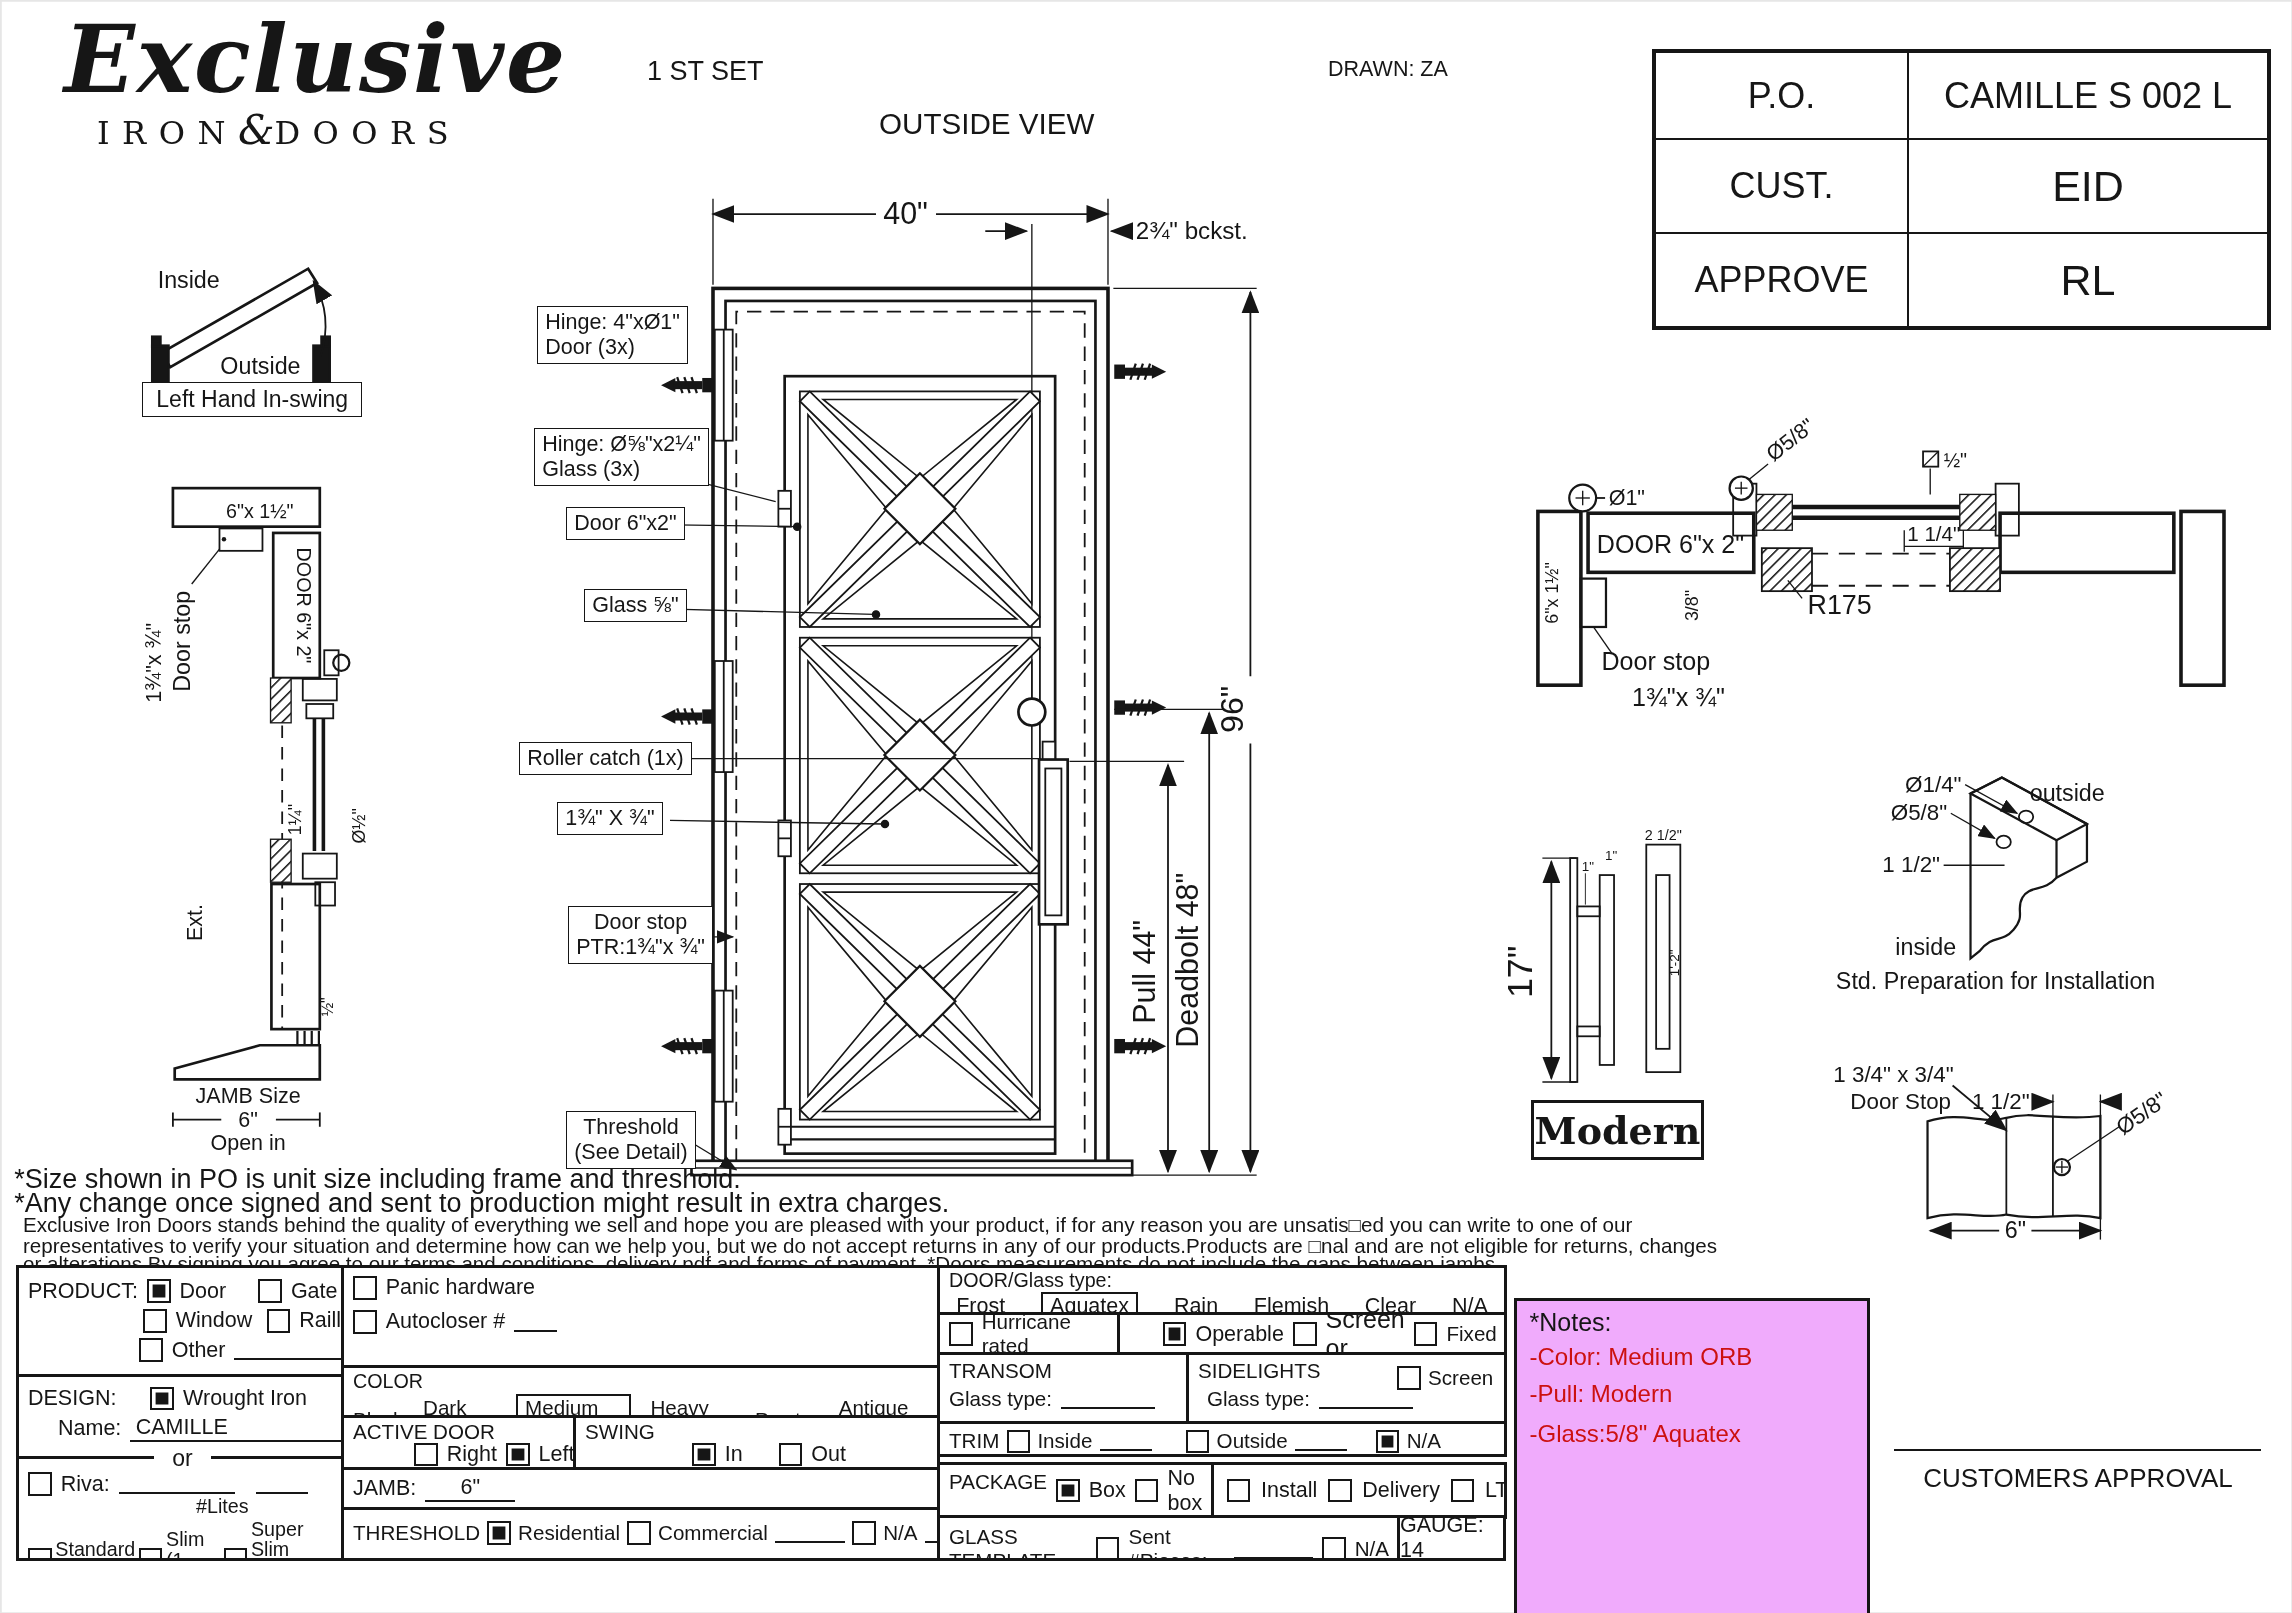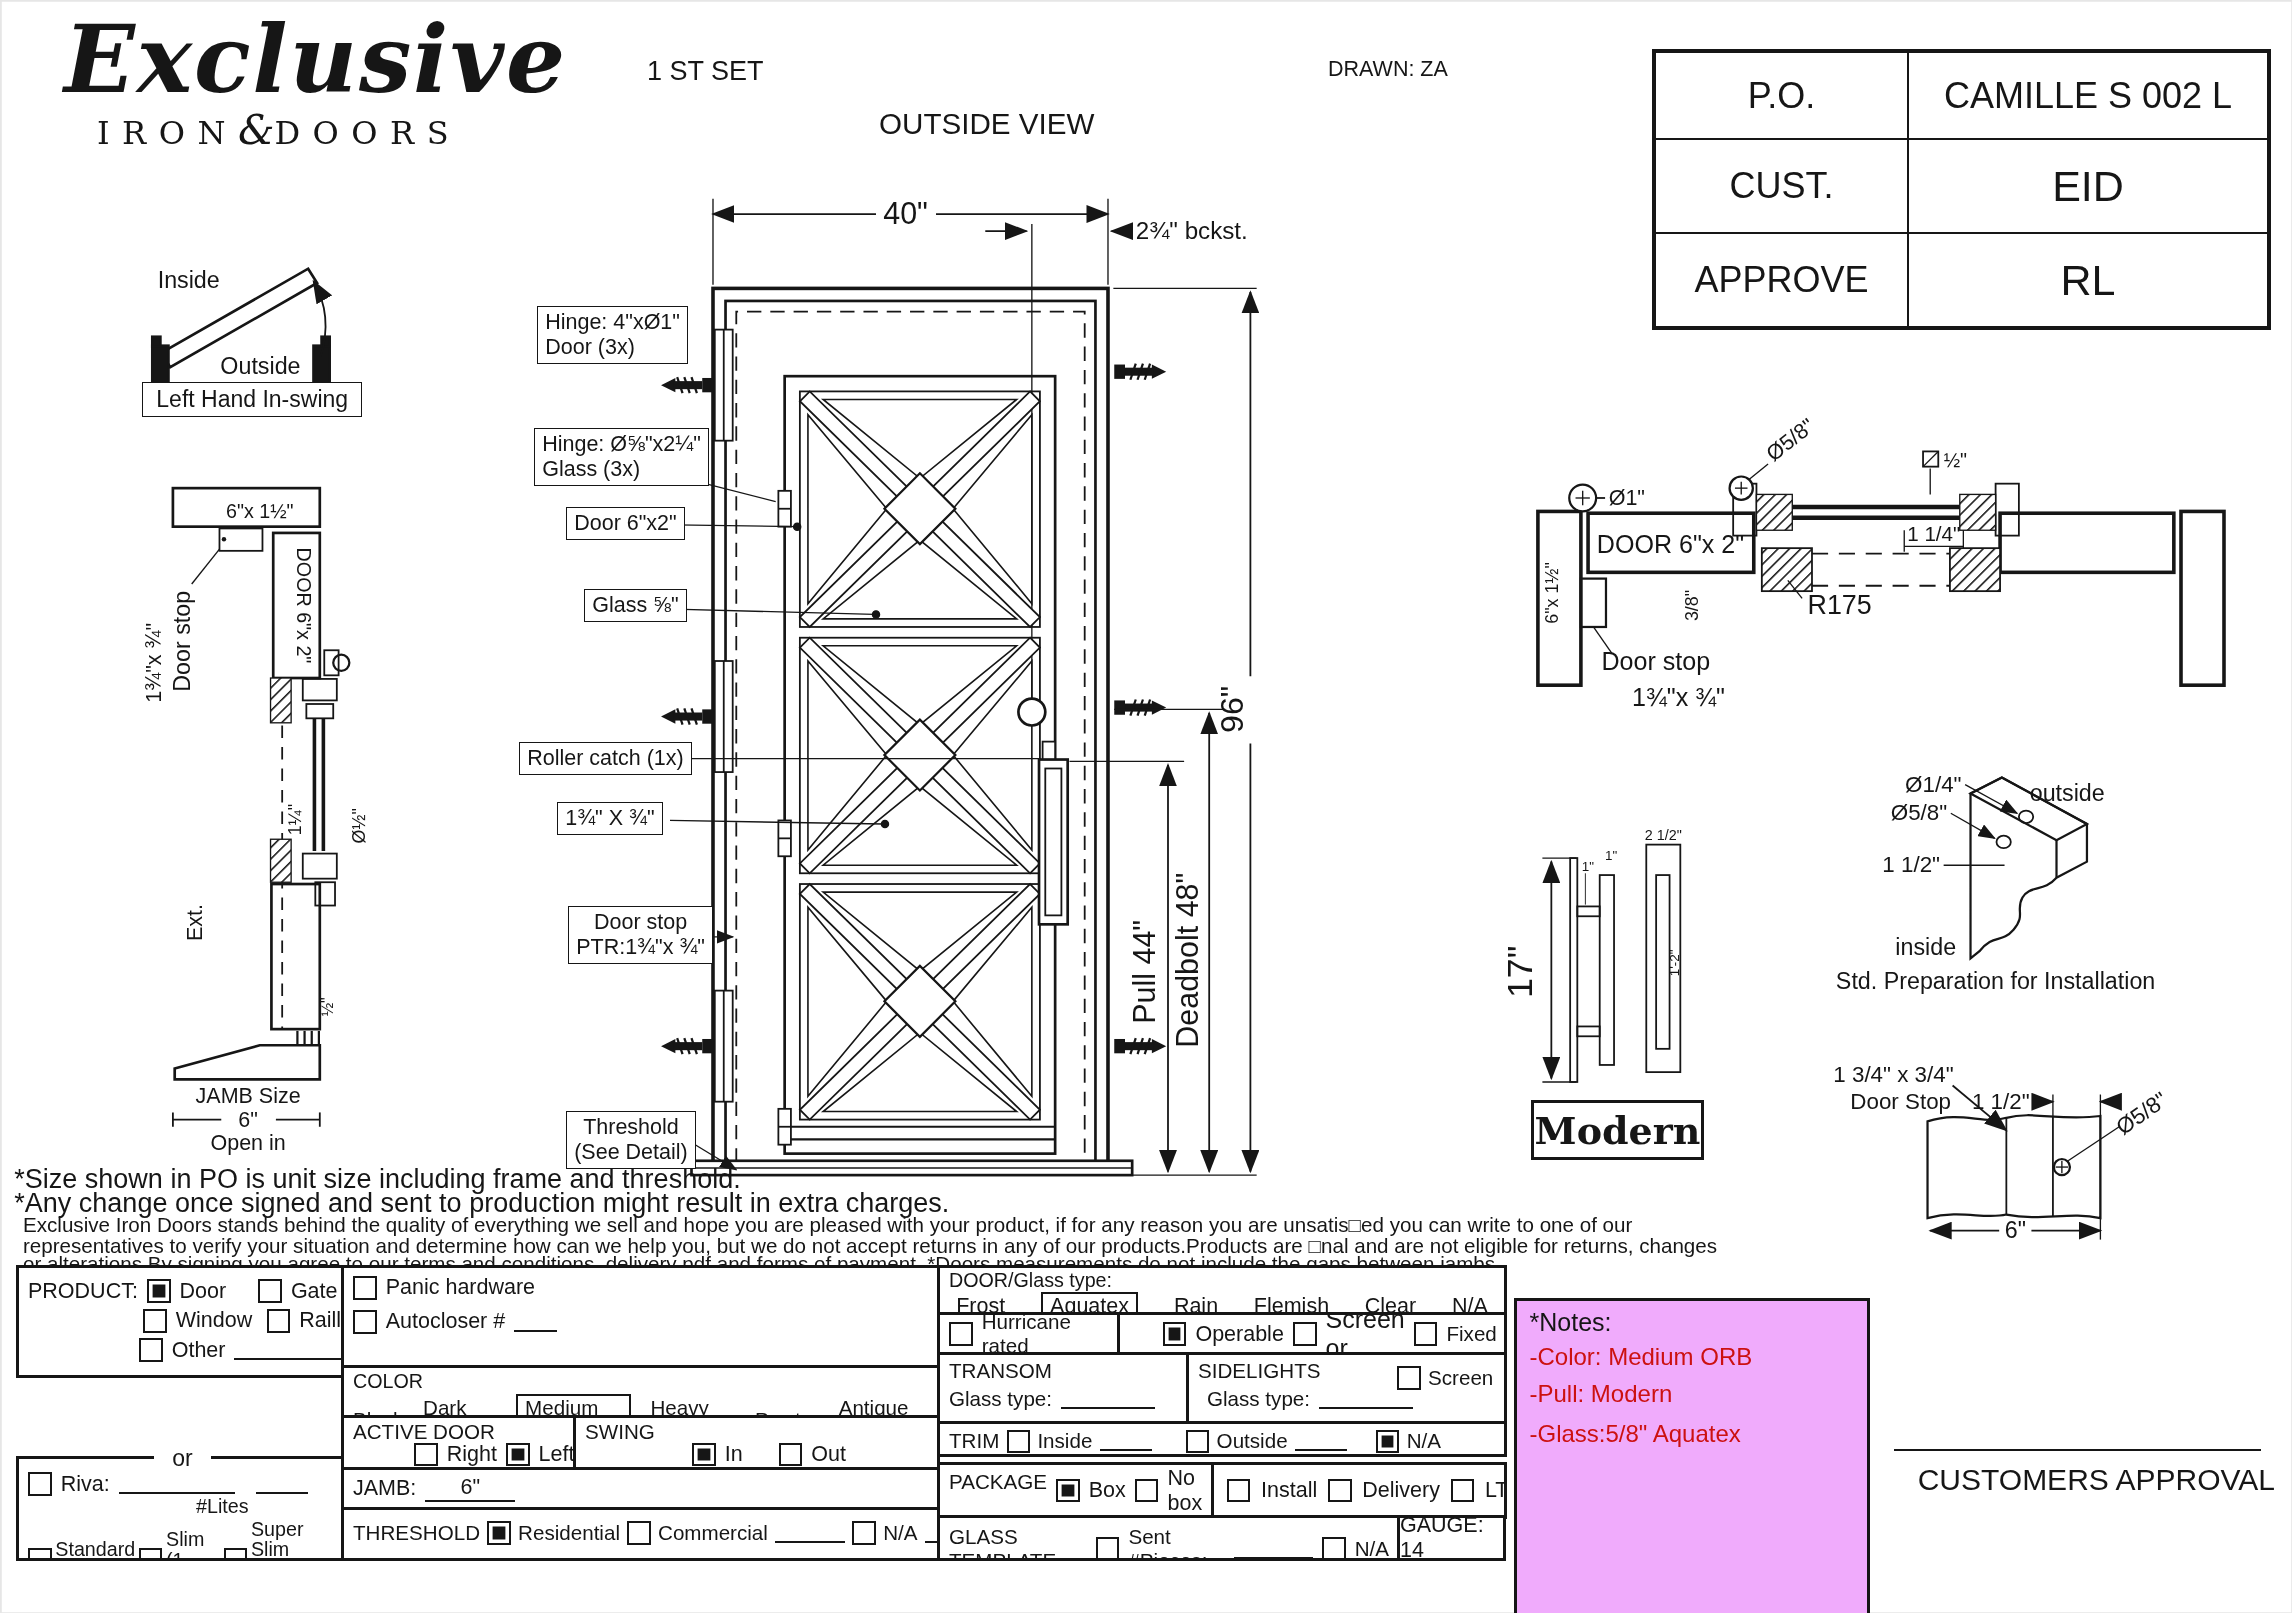--- a/index.html
+++ b/index.html
@@ -341,21 +341,21 @@
   <div class="abs note-sm" style="left:23px;top:1252px;">or alterations.By signing you agree to our terms and conditions, delivery pdf and forms of payment. *Doors measurements do not include the gaps between jambs</div>
 
   <div class="abs" style="left:1514px;top:1298px;width:356px;height:340px;border:3.6px solid #161616;box-sizing:border-box;padding:7.2px 12.5px;background:#f0abfc;">
     <div style="font-size:25px;">*Notes:</div>
     <div class="redtxt" style="font-size:24px;margin-top:5.4px;">-Color: Medium ORB</div>
     <div class="redtxt" style="font-size:24px;margin-top:9px;">-Pull: Modern</div>
     <div class="redtxt" style="font-size:24px;margin-top:12.5px;">-Glass:5/8"  Aquatex</div>
   </div>
 
   <div class="abs" style="left:1894px;top:1449px;width:367px;border-top:2.7px solid #161616;"></div>
-  <div class="abs" style="left:1881px;top:1463px;width:394px;text-align:right;font-size:30px;">CUSTOMERS APPROVAL</div>
+  <div class="abs" style="left:1881px;top:1463px;width:394px;text-align:center;font-size:26px;">CUSTOMERS APPROVAL</div>
 
   <div class="cell" style="left:16px;top:1265px;width:329px;height:113px;">
     <div class="row" style="margin-top:7.2px;">
       <span>PRODUCT:</span>
       <span class="cb on"></span>
       <span>Door</span>
       <span class="cb" style="margin-left:23px;"></span>
       <span>Gate</span>
     </div>
     <div class="row" style="margin-left:115px;">
@@ -364,20 +364,31 @@
       <span class="cb" style="margin-left:5.4px;"></span>
       <span>Railling</span>
     </div>
     <div class="row" style="margin-left:111px;">
       <span class="cb"></span>
       <span>Other</span>
       <span class="u" style="width:107px;"></span>
     </div>
   </div>
 
+  <div class="cell" style="left:16px;top:1374px;width:329px;height:86px;">
+    <div class="row" style="margin-top:5.4px;">
+      <span>DESIGN:</span>
+      <span class="cb on" style="margin-left:25px;"></span>
+      <span>Wrought Iron</span>
+    </div>
+    <div class="row" style="margin-left:30px;">
+      <span>Name:</span>
+      <span class="uv" style="min-width:197px;">CAMILLE</span>
+    </div>
+  </div>
   <div class="abs" style="left:154px;top:1444px;width:57px;height:29px;background:#fff;text-align:center;font-size:23px;line-height:29px;z-index:3;">or</div>
 
   <div class="cell" style="left:16px;top:1456px;width:329px;height:105px;">
     <div class="row" style="margin-top:9px;">
       <span class="cb"></span>
       <span>Riva:</span>
       <span class="u" style="width:116px;"></span>
       <span class="u" style="width:52px;margin-left:12.5px;"></span>
     </div>
     <div class="row" style="margin-top:-1.8px;margin-left:168px;margin-bottom:-3.6px;">

